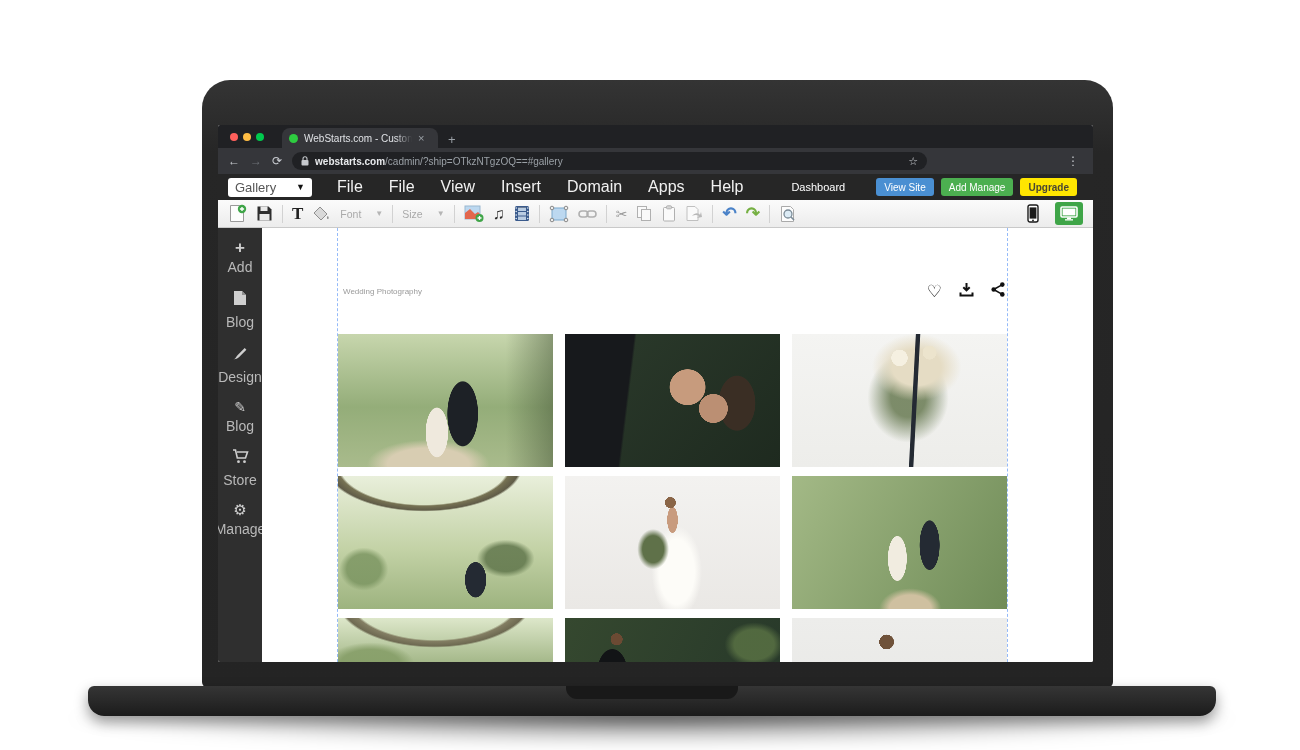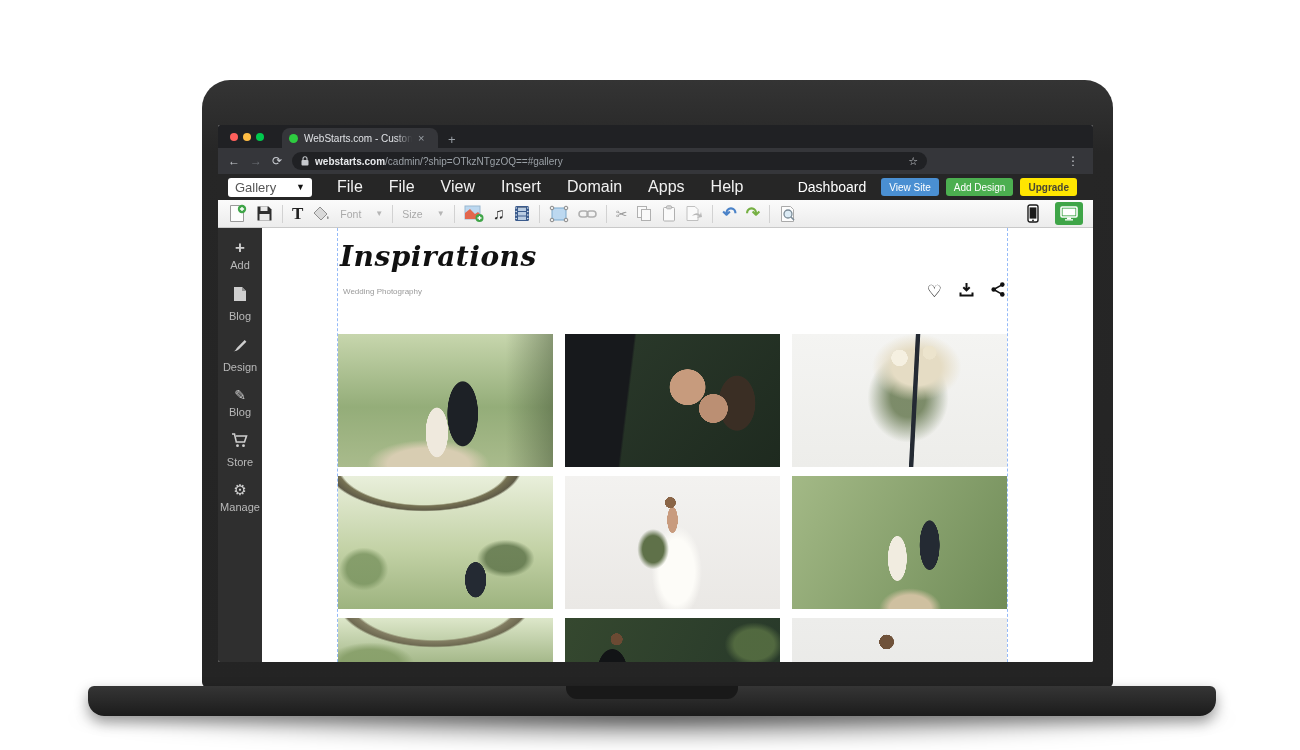--- a/index.html
+++ b/index.html
@@ -56,21 +56,21 @@
   
   .wsbar { height:26px; background:#262626; display:flex; align-items:center;
     padding:0 16px 0 10px; flex:none; }
   .pagepill { width:84px; height:19px; background:#fff; border-radius:3px;
     display:flex; align-items:center; padding:0 7px; justify-content:space-between; }
   .pagepill .lbl { font-size:13px; color:#555; }
   .pagepill .chev { font-size:9px; color:#111; font-weight:bold; }
   .wsmenu { display:flex; margin-left:12px; }
   .wsmenu span { font-size:16px; color:#f1f1f1; padding:0 13px; }
   .wsright { margin-left:auto; display:flex; align-items:center; gap:7px; }
-  .dash { font-size:14px; color:#fff; margin-right:8px; }
+  .dash { font-size:11px; color:#fff; margin-right:24px; }
   .btn { height:18px; border-radius:3px; font-size:10px; color:#fff; border:none;
     display:flex; align-items:center; padding:0 8px; font-family:inherit; }
   .btn.blue { background:#4a8fd2; } .btn.green { background:#4caf50; }
   .btn.yellow { background:#ffe600; color:#4a4632; font-weight:bold; }
 
   
   .edtoolbar { height:28px; background:linear-gradient(180deg,#fbfbfb,#ececec);
     border-bottom:1px solid #c9c9c9; display:flex; align-items:center;
     padding:0 10px; gap:9px; flex:none; }
   .sep { width:1px; height:18px; background:#d2d2d2; flex:none; }
@@ -85,21 +85,21 @@
   .tb-right { margin-left:auto; display:flex; align-items:center; gap:8px; }
   .device-btn { width:28px; height:23px; border-radius:3px; display:flex;
     align-items:center; justify-content:center; }
   .device-btn.active { background:#3fa548; }
 
   
   .workspace { flex:1; display:flex; overflow:hidden; }
   .side { width:44px; background:#2f2f2f; flex:none; display:flex; flex-direction:column;
     align-items:center; padding-top:13px; gap:15px; }
   .side-item { display:flex; flex-direction:column; align-items:center; gap:4px; }
-  .side-item .lab { font-size:11px; color:#b9b9b9; }
+  .side-item .lab { font-size:14px; color:#b9b9b9; }
   .plus-glyph { font-size:17px; font-weight:bold; color:#cfcfcf; line-height:14px; }
   .gear-glyph { font-size:15px; color:#cfcfcf; line-height:14px; }
   .pencil-glyph { font-size:14px; color:#cfcfcf; line-height:14px; }
 
   .canvas { flex:1; background:#fff; position:relative; overflow:hidden; }
   .guide { position:absolute; top:0; bottom:0; width:0;
     border-left:1px dashed rgba(76,140,245,.6); }
   .guide.left { left:75px; } .guide.right { left:745px; }
 
   .g-title { position:absolute; left:78px; top:12px;
@@ -214,21 +214,21 @@
           <span>File</span>
           <span>View</span>
           <span>Insert</span>
           <span>Domain</span>
           <span>Apps</span>
           <span>Help</span>
         </div>
         <div class="wsright">
           <span class="dash">Dashboard</span>
           <button class="btn blue">View Site</button>
-          <button class="btn green">Add Design</button>
+          <button class="btn green">Add Manage</button>
           <button class="btn yellow">Upgrade</button>
         </div>
       </div>
 
       <div class="edtoolbar">
         <span class="tbi">
           <svg width="19" height="19" viewBox="0 0 19 19">
             <path d="M2.5 1.5h9l4 4v12h-13z" fill="#fdfdfd" stroke="#9a9a9a"></path>
             <circle cx="14" cy="5" r="4.2" fill="#3fa548"></circle>
             <path d="M14 2.9v4.2M11.9 5h4.2" stroke="#fff" stroke-width="1.4"></path>
@@ -392,21 +392,20 @@
           <div class="side-item">
             <span class="gear-glyph">⚙</span>
             <span class="lab">Manage</span>
           </div>
         </div>
 
         <div class="canvas">
           <div class="guide left"></div>
           <div class="guide right"></div>
 
-          <div class="g-title">Inspirations</div>
           <div class="g-sub">Wedding Photography</div>
 
           <div class="g-actions">
             <span class="heart-glyph">♡</span>
             <span>
               <svg width="15" height="15" viewBox="0 0 15 15">
                   <path d="M7.5 1v7M4.3 5.2 7.5 8.4l3.2-3.2" fill="none" stroke="#111" stroke-width="2"></path>
                   <path d="M1.5 10.5v3h12v-3" fill="none" stroke="#111" stroke-width="2"></path>
                 </svg>
             </span>

